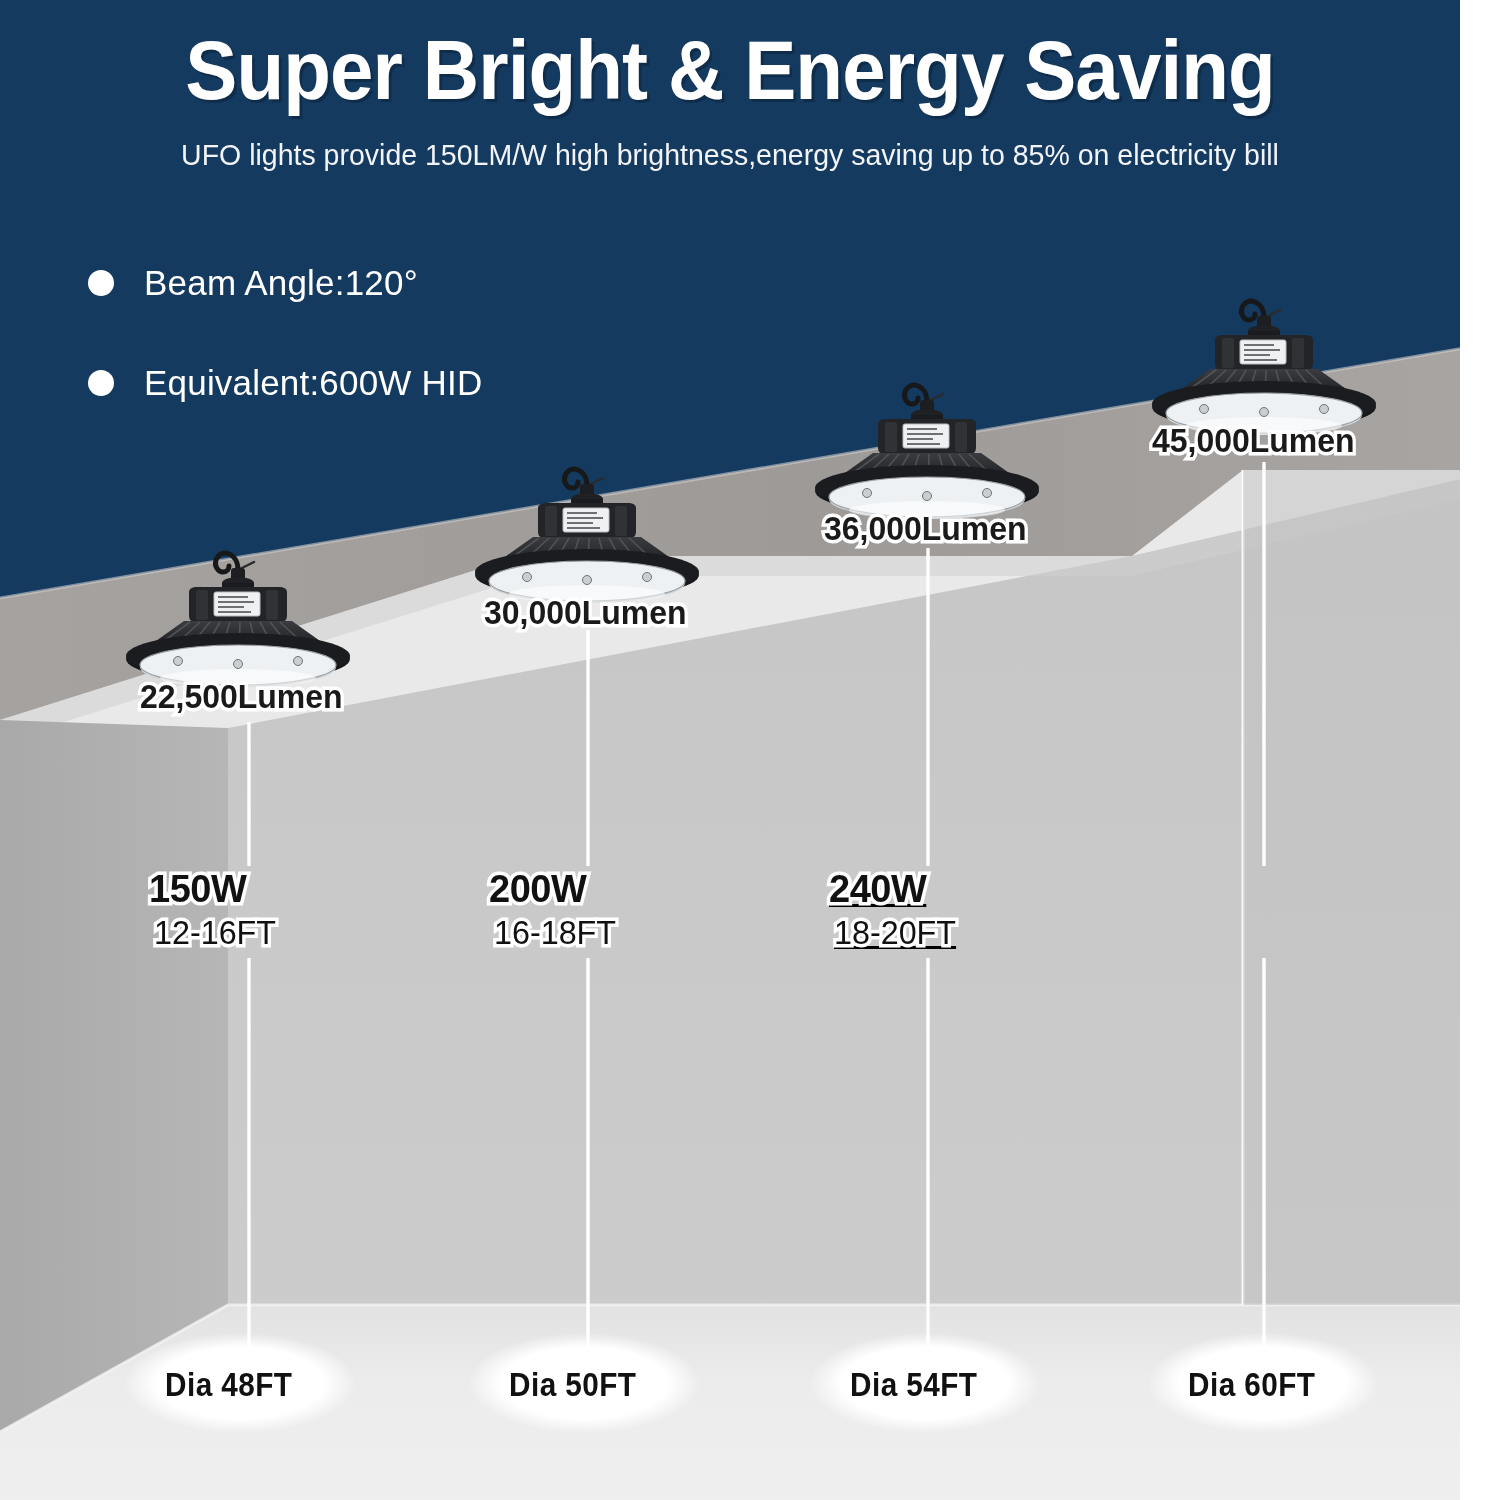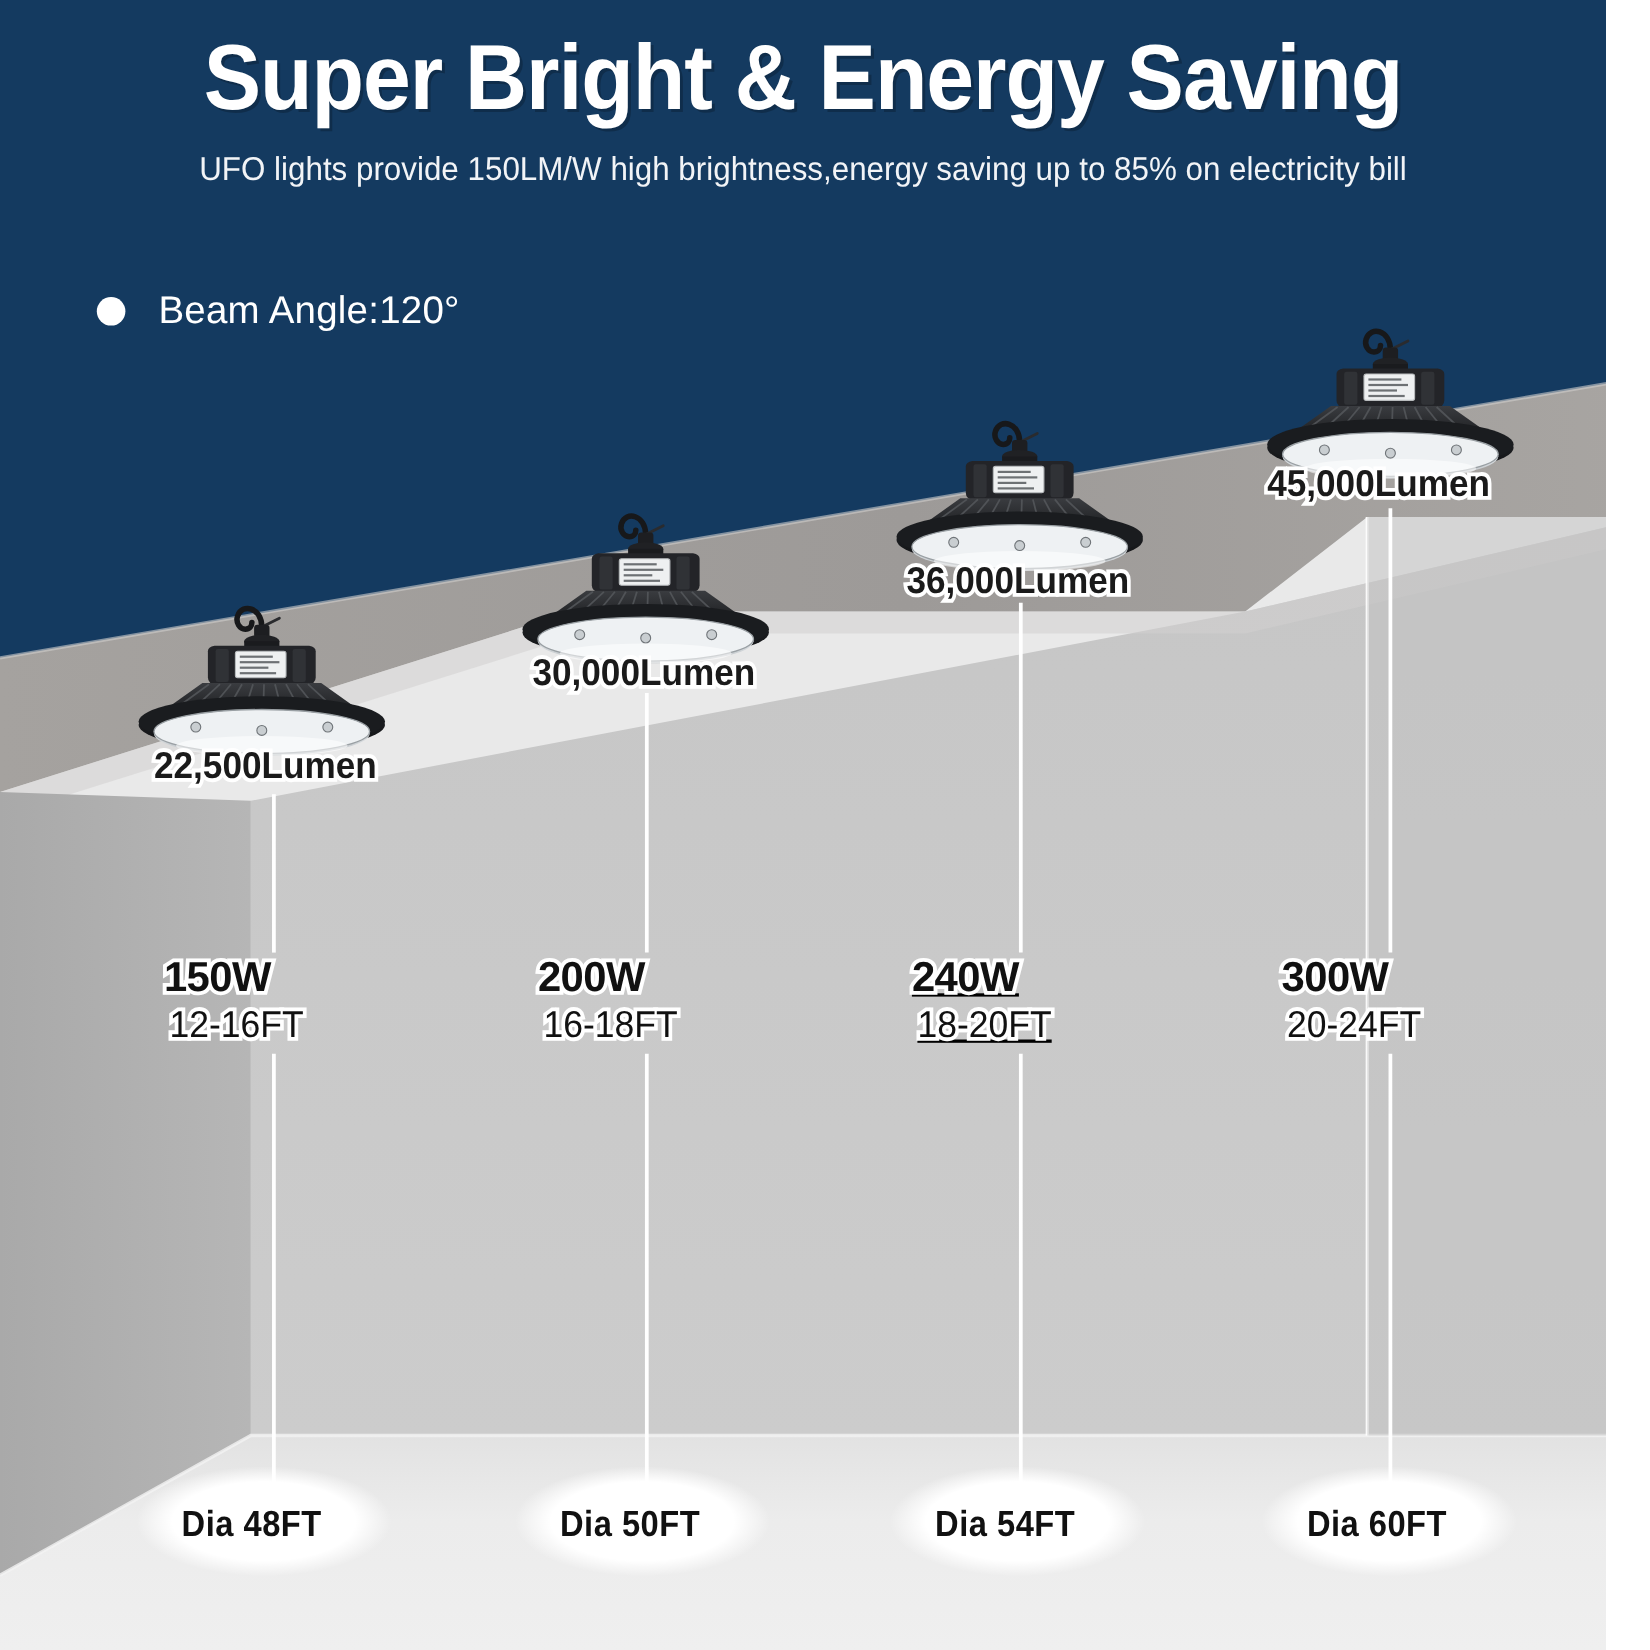--- a/index.html
+++ b/index.html
@@ -228,42 +228,42 @@
   </svg>
 
   <div class="hdr-title">Super Bright &amp; Energy Saving</div>
   <div class="hdr-sub">UFO lights provide 150LM/W high brightness,energy saving up to 85% on electricity bill</div>
 
   <div class="bullets">
     <div class="bullet-row">
       <span class="bullet-dot"></span>
       <span class="bullet-text">Beam Angle:120°</span>
     </div>
+    <div class="bullet-row">
+      <span class="bullet-dot"></span>
+      <span class="bullet-text">Equivalent:600W HID</span>
+    </div>
   </div>
 
   <div class="lumen" style="left:140px;top:677px;">22,500Lumen</div>
   <div class="lumen" style="left:484px;top:593px;">30,000Lumen</div>
   <div class="lumen" style="left:824px;top:509px;">36,000Lumen</div>
   <div class="lumen" style="left:1152px;top:421px;">45,000Lumen</div>
 
   <div class="wattblk" style="left:149px;top:868px;width:200px;">
     <span class="w">150W</span>
     <span class="ft">12-16FT</span>
   </div>
   <div class="wattblk" style="left:489px;top:868px;width:200px;">
     <span class="w">200W</span>
     <span class="ft">16-18FT</span>
   </div>
   <div class="wattblk" style="left:829px;top:868px;width:200px;text-decoration:underline;">
     <span class="w">240W</span>
     <span class="ft">18-20FT</span>
   </div>
-  <div class="wattblk" style="left:1165px;top:868px;width:200px;">
-    <span class="w">300W</span>
-    <span class="ft">20-24FT</span>
-  </div>
 
   <div class="dia" style="left:158px;top:1366px;">Dia 48FT</div>
   <div class="dia" style="left:502px;top:1366px;">Dia 50FT</div>
   <div class="dia" style="left:843px;top:1366px;">Dia 54FT</div>
   <div class="dia" style="left:1181px;top:1366px;">Dia 60FT</div>
 
 </div>
 
 </body></html>

